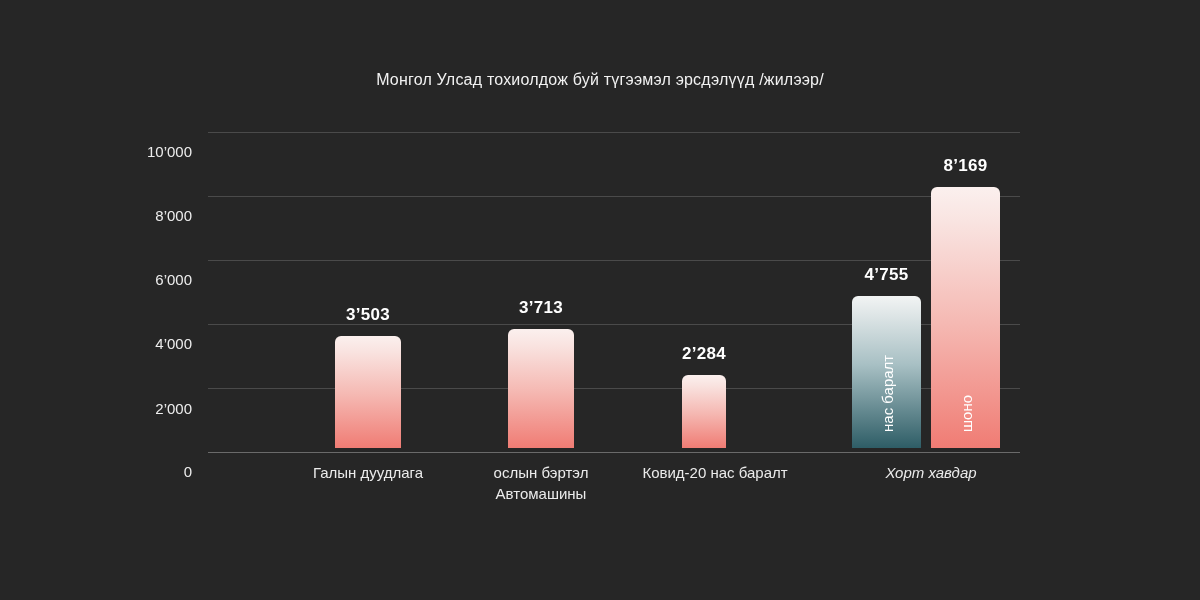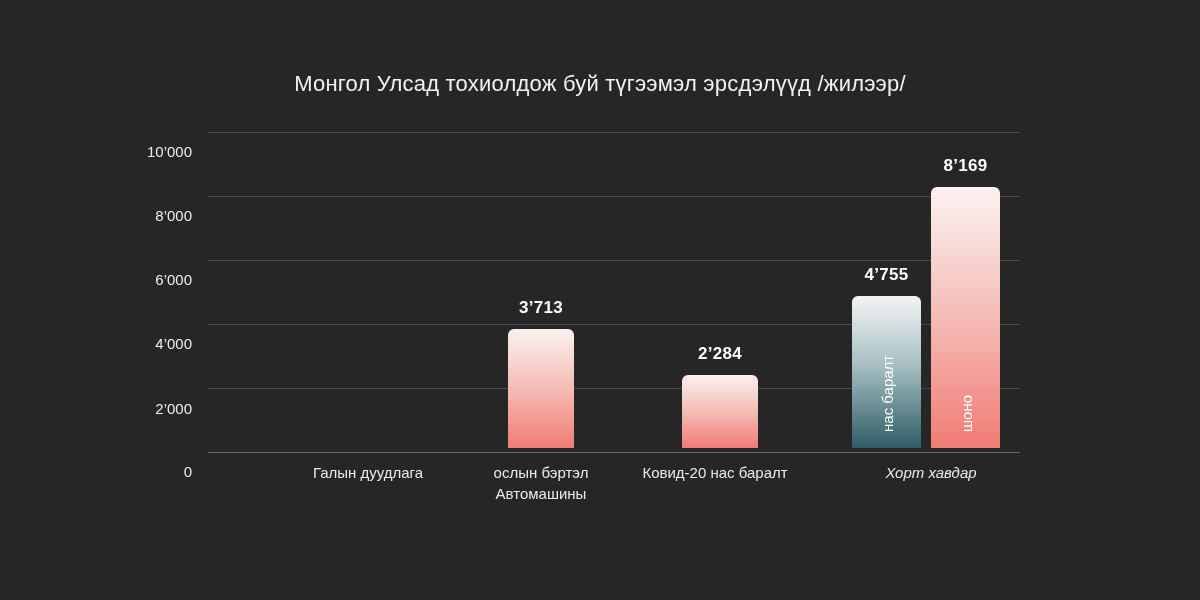--- a/index.html
+++ b/index.html
@@ -19,21 +19,21 @@
     height: 600px;
   }
   
   #chart-title {
     position: absolute;
     left: 0;
     top: 71px;
     width: 1200px;
     text-align: center;
     color: #f2f2f2;
-    font-size: 22px;
+    font-size: 16px;
     font-weight: 400;
     letter-spacing: .2px;
     white-space: nowrap;
   }
   
   #plot-area {
     position: absolute;
     left: 208px;
     top: 132px;
     width: 812px;
@@ -137,24 +137,27 @@
       <div class="ytick" style="top: 320px;">0</div>
     </div>
 
   <div id="plot-area">
       <div class="gridline" style="top: 0px;"></div>
       <div class="gridline" style="top: 64px;"></div>
       <div class="gridline" style="top: 128px;"></div>
       <div class="gridline" style="top: 192px;"></div>
       <div class="gridline" style="top: 256px;"></div>
       <div class="gridline baseline" style="top: 320px;"></div>
+      <div class="bar pink" style="left: 127px; width: 66px; height: 112.096px;">
+        <div class="bar-value">3’503</div>
+      </div>
       <div class="bar pink" style="left: 300px; width: 66px; height: 118.816px;">
         <div class="bar-value">3’713</div>
       </div>
-      <div class="bar pink" style="left: 474px; width: 76px; height: 73.088px;">
+      <div class="bar pink" style="left: 474px; width: 44px; height: 73.088px;">
         <div class="bar-value">2’284</div>
       </div>
       <div class="bar teal" style="left: 644px; width: 69px; height: 152.16px;">
         <div class="bar-value">4’755</div>
         <div class="bar-inner-label">нас баралт</div>
       </div>
       <div class="bar pink" style="left: 723px; width: 69px; height: 261.408px;">
         <div class="bar-value">8’169</div>
         <div class="bar-inner-label">шоно</div>
       </div>

